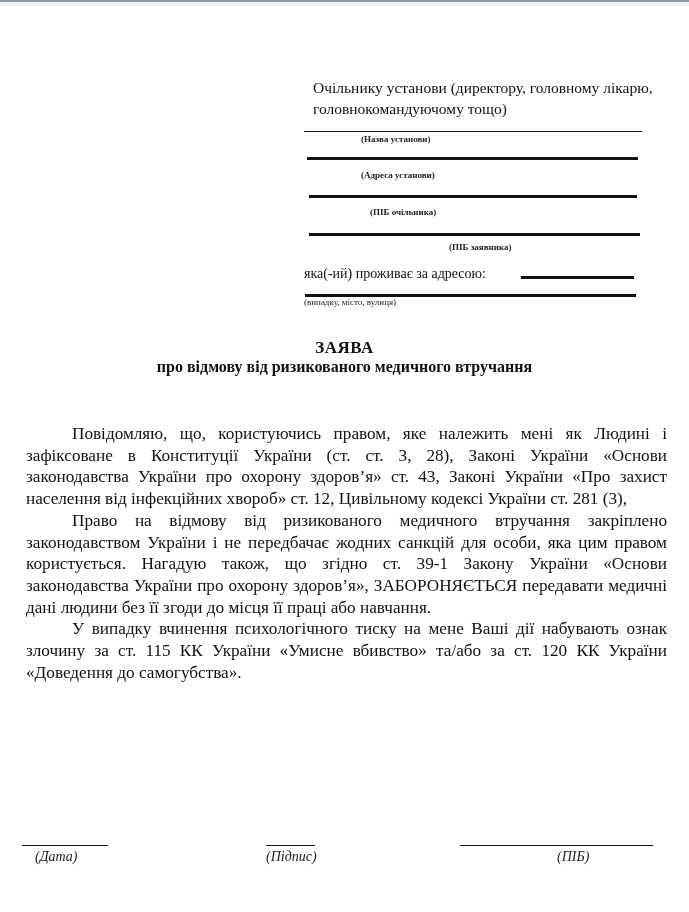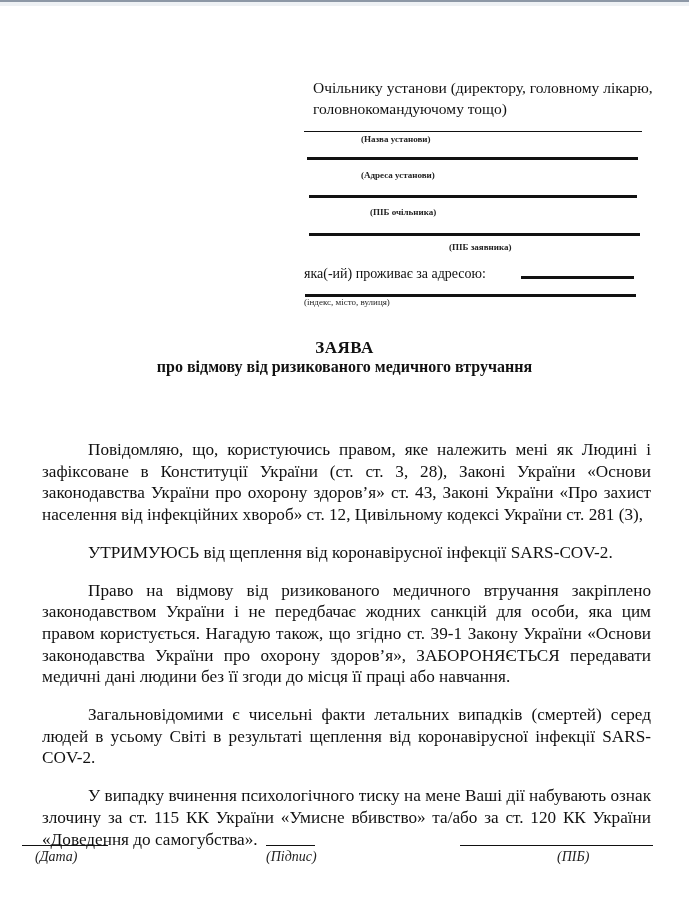--- a/index.html
+++ b/index.html
@@ -11,21 +11,21 @@
   .topbar2 { position: absolute; left: 0; top: 2px; width: 689px; height: 4px; background: #eef1f4; }
   .abs { position: absolute; }
   .addressee { left: 313px; top: 77px; width: 360px; font-size: 15.5px; line-height: 21px; }
   .line { position: absolute; background: #111; }
   .cap { position: absolute; font-size: 9px; font-weight: bold; color: #222; white-space: nowrap; }
   .resides { left: 304px; top: 266px; font-size: 14px; white-space: nowrap; }
   .title { left: 0; width: 689px; text-align: center; font-weight: bold; }
   .t1 { top: 338px; font-size: 17px; letter-spacing: 0.5px; }
   .t2 { top: 358px; font-size: 16px; }
   .body-text { left: 26px; width: 641px; font-size: 17.2px; line-height: 21.7px; text-align: justify; }
-  .body-text p { margin: 16px; text-indent: 46px; }
+  .body-text p { margin: 0; text-indent: 46px; }
   .body-text p.bold { font-weight: normal; }
   .sig-cap { position: absolute; font-size: 14px; font-style: italic; color: #222; }
 </style>
 </head>
 <body>
 
 <div class="topbar"></div>
 <div class="topbar2"></div>
 
 <div class="abs addressee">Очільнику установи (директору, головному лікарю, головнокомандуючому тощо)</div>
@@ -38,30 +38,28 @@
 
 <div class="line" style="left:309px;top:195px;width:328px;height:3px;"></div>
 <div class="cap" style="left:362px;top:207px;padding-left:8px;">(ПІБ очільника)</div>
 
 <div class="line" style="left:309px;top:233px;width:331px;height:3px;"></div>
 <div class="cap" style="left:449px;top:242px;">(ПІБ заявника)</div>
 
 <div class="abs resides">яка(-ий) проживає за адресою:</div>
 <div class="line" style="left:521px;top:276px;width:113px;height:3px;"></div>
 <div class="line" style="left:305px;top:294px;width:331px;height:3px;"></div>
-<div class="cap" style="left:304px;top:297px;font-weight:normal;">(індекс, місто, вулиця)</div>
+<div class="cap" style="left:304px;top:297px;font-weight:normal;">(випадку, місто, вулиця)</div>
 
 <div class="abs title t1">ЗАЯВА</div>
 <div class="abs title t2">про відмову від ризикованого медичного втручання</div>
 
 <div class="abs body-text" style="top:423px;">
   <p>Повідомляю, що, користуючись правом, яке належить мені як Людині і зафіксоване в Конституції України (ст. ст. 3, 28), Законі України «Основи законодавства України про охорону здоров’я» ст. 43, Законі України «Про захист населення від інфекційних хвороб» ст. 12, Цивільному кодексі України ст. 281 (3),</p>
-  <p>УТРИМУЮСЬ від щеплення від коронавірусної інфекції SARS-COV-2.</p>
   <p>Право на відмову від ризикованого медичного втручання закріплено законодавством України і не передбачає жодних санкцій для особи, яка цим правом користується. Нагадую також, що згідно ст. 39-1 Закону України «Основи законодавства України про охорону здоров’я», ЗАБОРОНЯЄТЬСЯ передавати медичні дані людини без її згоди до місця її праці або навчання.</p>
-  <p>Загальновідомими є чисельні факти летальних випадків (смертей) серед людей в усьому Світі в результаті щеплення від коронавірусної інфекції SARS-COV-2.</p>
   <p class="bold">У випадку вчинення психологічного тиску на мене Ваші дії набувають ознак злочину за ст. 115 КК України «Умисне вбивство» та/або за ст. 120 КК України «Доведення до самогубства».</p>
 </div>
 
 <div class="line" style="left:22px;top:845px;width:86px;height:1px;"></div>
 <div class="sig-cap" style="left:35px;top:849px;">(Дата)</div>
 
 <div class="line" style="left:266px;top:845px;width:49px;height:1px;"></div>
 <div class="sig-cap" style="left:266px;top:849px;">(Підпис)</div>
 
 <div class="line" style="left:460px;top:845px;width:193px;height:1px;"></div>

